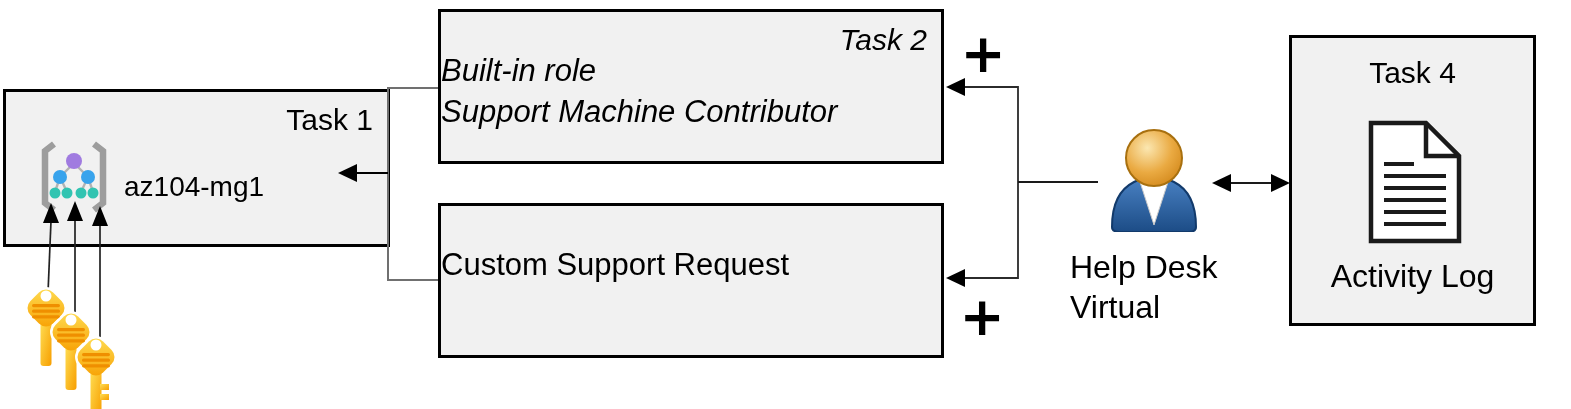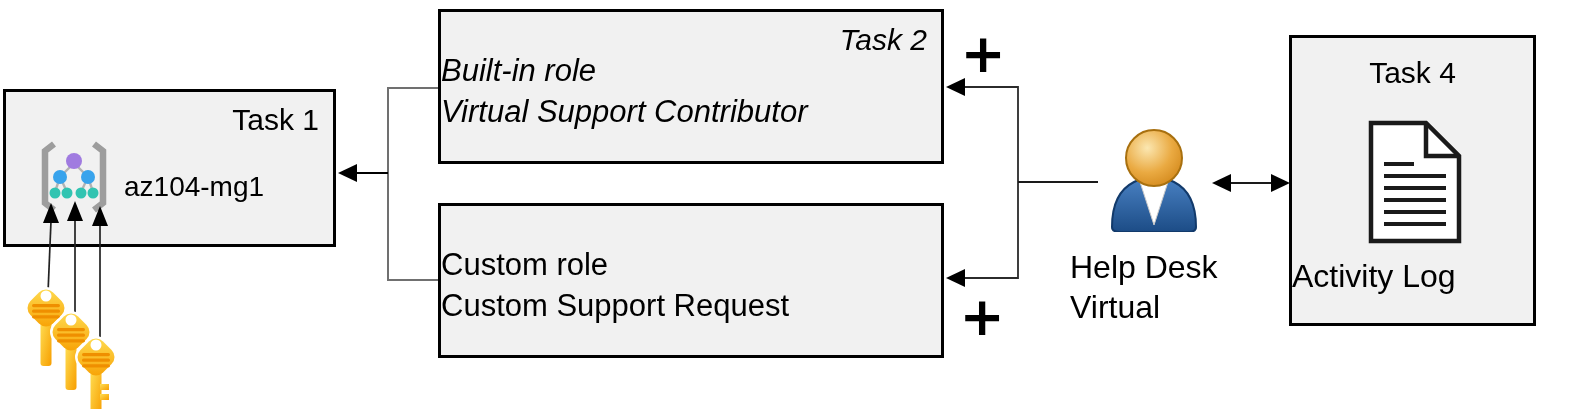--- a/index.html
+++ b/index.html
@@ -7,36 +7,36 @@
     width:1571px;height:409px;position:relative;overflow:hidden;
     background:#ffffff;color:#000;
     font-family:"Liberation Sans", sans-serif;
   }
   .task-box{
     position:absolute;background:#f1f1f1;border:3px solid #000;box-sizing:border-box;
   }
   .corner-label{
     position:absolute;top:12px;right:14px;font-size:30px;line-height:32px;white-space:nowrap;
   }
-  #task1{left:3px;top:89px;width:333px;height:158px;}
+  #task1{left:3px;top:89px;width:387px;height:158px;}
   #task2{left:438px;top:9px;width:506px;height:155px;font-style:italic;}
   #task3{left:438px;top:203px;width:506px;height:155px;}
   #task4{left:1289px;top:35px;width:247px;height:291px;}
   .role-lines{
     position:absolute;top:38px;left:0;right:0;
     font-size:31px;line-height:41px;
   }
   #task1 .mg-icon{position:absolute;left:34px;top:48px;}
   #task1 .mg-name{
     position:absolute;left:118px;top:72px;width:200px;
     font-size:28px;line-height:46px;white-space:nowrap;
   }
   #task4 .t4-label{position:absolute;top:18px;left:0;right:0;text-align:center;font-size:30px;}
   #task4 .doc-icon{position:absolute;left:76px;top:82px;}
-  #task4 .t4-caption{position:absolute;top:220px;left:0;right:0;text-align:left;font-size:32px;}
+  #task4 .t4-caption{position:absolute;top:220px;left:0;right:0;text-align:center;font-size:32px;}
   #person{position:absolute;left:1104px;top:126px;width:100px;height:106px;}
   #person-label{
     position:absolute;left:1070px;top:247px;width:170px;text-align:left;
     font-size:32px;line-height:40px;
   }
   .plus{
     position:absolute;width:60px;text-align:center;
     font-family:"DejaVu Sans", sans-serif;font-weight:700;font-size:54px;line-height:58px;
   }
   #plus-top{left:953px;top:25px;}
@@ -67,27 +67,26 @@
     <circle cx="41" cy="53" r="5.5" fill="#31c4b1"></circle>
     <circle cx="53" cy="53" r="5.5" fill="#31c4b1"></circle>
   </svg>
   <div class="mg-name">az104-mg1</div>
 </div>
 
 <div id="task2" class="task-box">
   <div class="corner-label">Task 2</div>
   <div class="role-lines">
     <div>Built-in role</div>
-    <div>Virtual Support Contributor</div>
+    <div>Support Machine Contributor</div>
   </div>
 </div>
 
 <div id="task3" class="task-box">
   <div class="role-lines">
-    <div>Custom role</div>
     <div>Custom Support Request</div>
   </div>
 </div>
 
 <div id="task4" class="task-box">
   <div class="t4-label">Task 4</div>
   <svg class="doc-icon" width="94" height="124" viewBox="0 0 94 124">
     <path d="M3,3 H58 L91,36 V121 H3 Z" fill="#ffffff" stroke="#1a1a1a" stroke-width="4.5" stroke-linejoin="miter"></path>
     <path d="M58,3 V36 H91" fill="none" stroke="#1a1a1a" stroke-width="4.5"></path>
     <g stroke="#1a1a1a" stroke-width="4">

